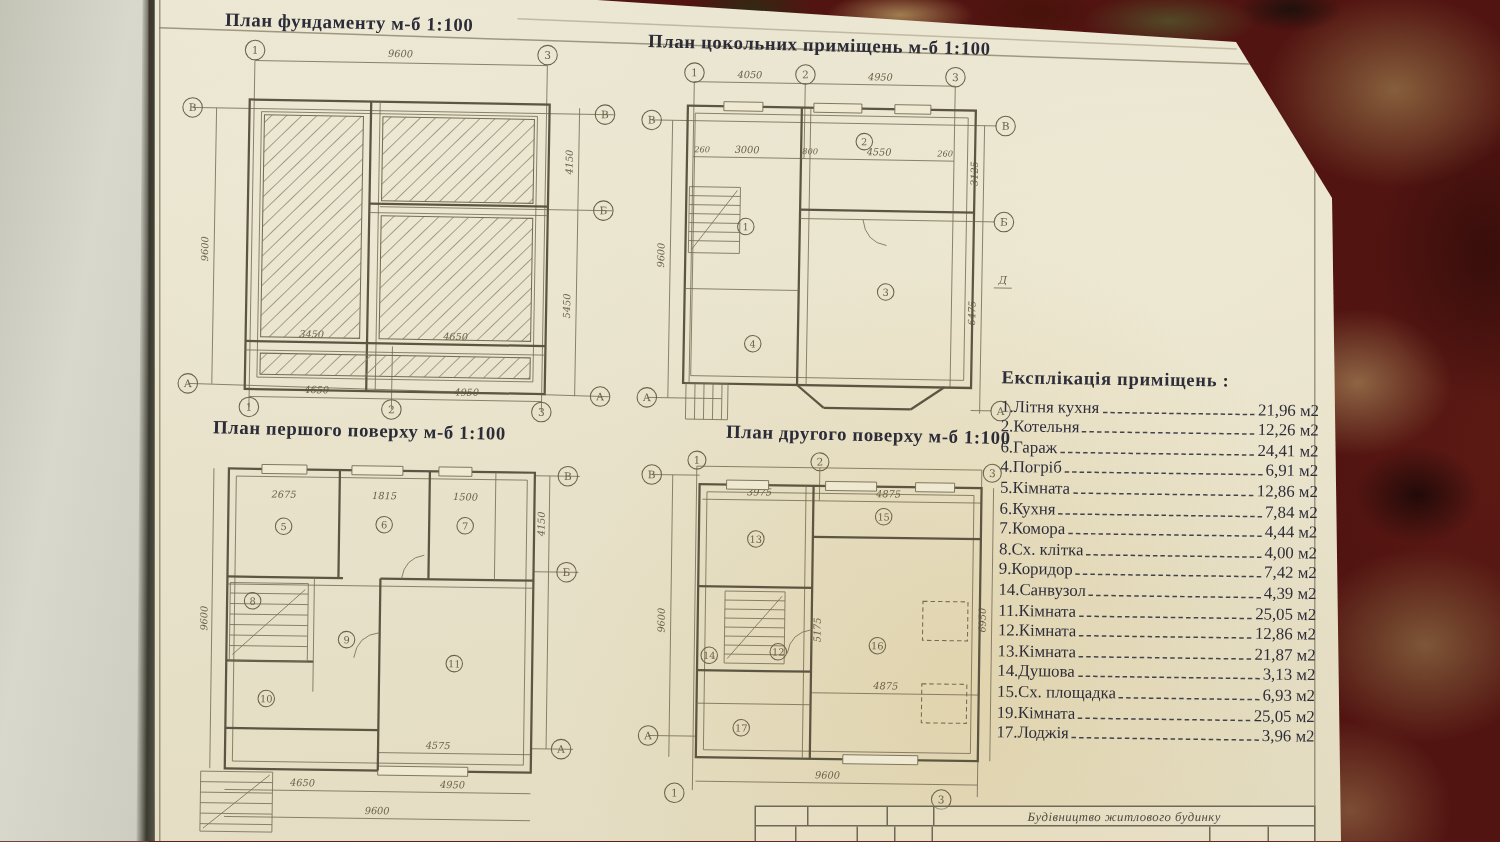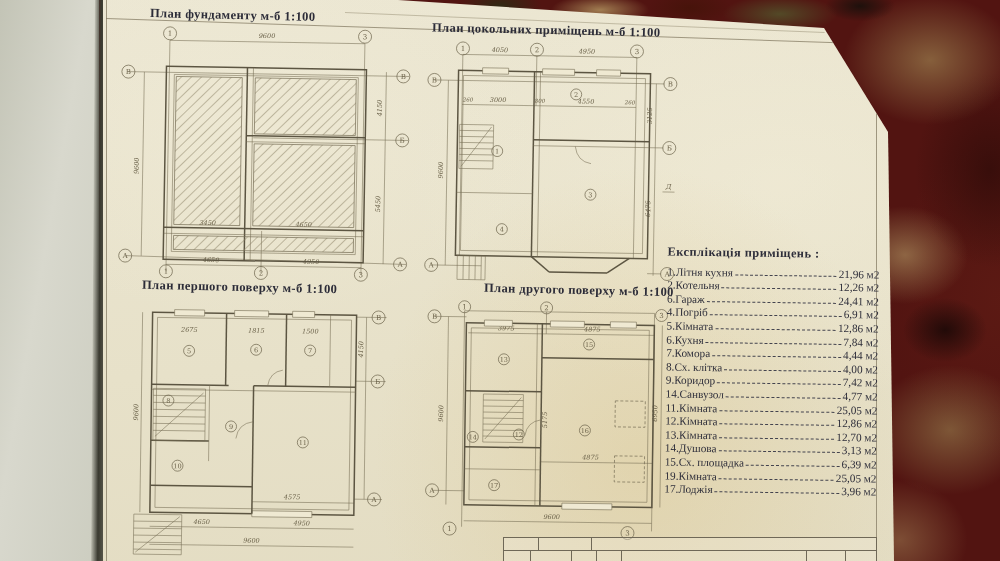--- a/index.html
+++ b/index.html
@@ -458,65 +458,66 @@
           <span class="exp-val">4,00 м2</span>
         </div>
         <div class="exp-row">
           <span class="exp-name">9.Коридор</span>
           <span class="exp-dots"></span>
           <span class="exp-val">7,42 м2</span>
         </div>
         <div class="exp-row">
           <span class="exp-name">14.Санвузол</span>
           <span class="exp-dots"></span>
-          <span class="exp-val">4,77 м2</span>
+          <span class="exp-val">4,39 м2</span>
         </div>
         <div class="exp-row">
           <span class="exp-name">11.Кімната</span>
           <span class="exp-dots"></span>
           <span class="exp-val">25,05 м2</span>
         </div>
         <div class="exp-row">
           <span class="exp-name">12.Кімната</span>
           <span class="exp-dots"></span>
           <span class="exp-val">12,86 м2</span>
         </div>
         <div class="exp-row">
           <span class="exp-name">13.Кімната</span>
           <span class="exp-dots"></span>
-          <span class="exp-val">12,70 м2</span>
+          <span class="exp-val">21,87 м2</span>
         </div>
         <div class="exp-row">
           <span class="exp-name">14.Душова</span>
           <span class="exp-dots"></span>
           <span class="exp-val">3,13 м2</span>
         </div>
         <div class="exp-row">
           <span class="exp-name">15.Сх. площадка</span>
           <span class="exp-dots"></span>
-          <span class="exp-val">6,39 м2</span>
+          <span class="exp-val">6,93 м2</span>
         </div>
         <div class="exp-row">
           <span class="exp-name">19.Кімната</span>
           <span class="exp-dots"></span>
           <span class="exp-val">25,05 м2</span>
         </div>
         <div class="exp-row">
           <span class="exp-name">17.Лоджія</span>
           <span class="exp-dots"></span>
           <span class="exp-val">3,96 м2</span>
         </div>
       </div>
   </div>
 
   <div class="tblock">
     <div class="tb-row1">
       <div class="tcell" style="width:34px"></div>
       <div class="tcell" style="width:52px"></div>
       <div class="tcell" style="width:30px"></div>
+      <div class="tcell tb-title">Будівництво  житлового будинку</div>
     </div>
     <div class="tb-row2">
       <div class="tcell" style="width:26px"></div>
       <div class="tcell" style="width:40px"></div>
       <div class="tcell" style="width:24px"></div>
       <div class="tcell" style="width:24px"></div>
       <div class="tcell" style="flex:1"></div>
       <div class="tcell" style="width:38px"></div>
       <div class="tcell" style="width:30px"></div>
     </div>

